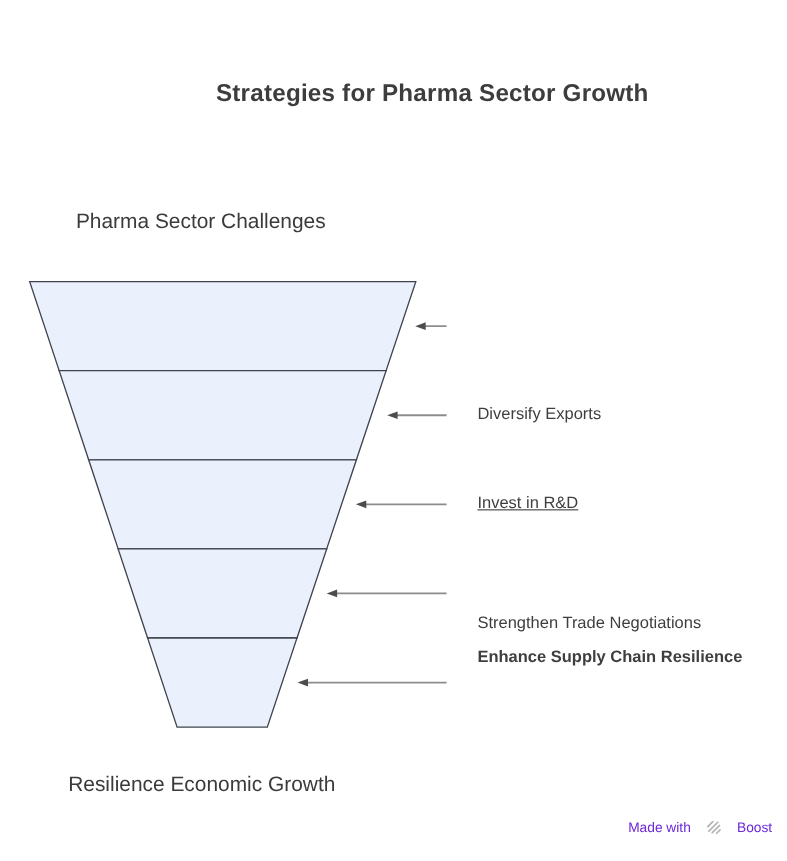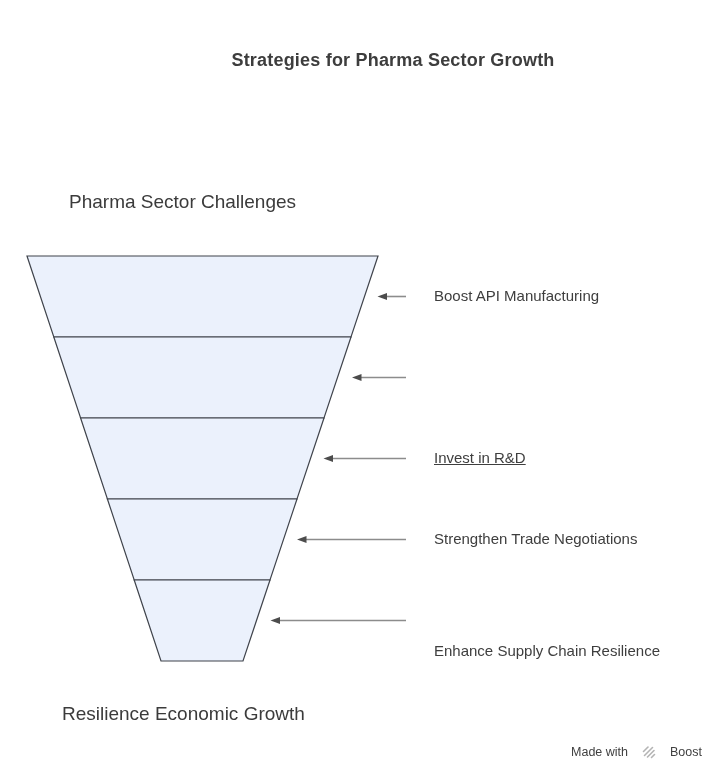--- a/index.html
+++ b/index.html
@@ -6,25 +6,25 @@
   .canvas {
     position: relative;
     width: 715px;
     height: 783px;
     background: #ffffff;
     font-family: "Liberation Sans", sans-serif;
     overflow: hidden;
   }
   .diagram-title {
     position: absolute;
-    top: 45px;
+    top: 70px;
     left: 71px;
     width: 644px;
     text-align: center;
-    font-size: 18px;
+    font-size: 22px;
     font-weight: 700;
     color: #3d3d3d;
     line-height: 30px;
     letter-spacing: 0.2px;
   }
   .zone-label {
     position: absolute;
     font-size: 19px;
     font-weight: 400;
     color: #3b3b3b;
@@ -55,31 +55,31 @@
     position: absolute;
     left: 434px;
     font-size: 15px;
     color: #3e3e3e;
     line-height: 22px;
     white-space: nowrap;
   }
   .item-label.i0 { top: 285px; }
   .item-label.i1 { top: 366px; }
   .item-label.i2 { top: 447px; text-decoration: underline; }
-  .item-label.i3 { top: 528px; }
-  .item-label.i4 { top: 640px; }
+  .item-label.i3 { top: 556px; }
+  .item-label.i4 { top: 587px; font-weight: bold; }
   .watermark {
     position: absolute;
     top: 744px;
     right: 13px;
     display: flex;
     align-items: center;
     gap: 14px;
     font-size: 12.5px;
-    color: #404040;
+    color: #6d28d9;
     line-height: 16px;
   }
   .napkin-icon { display: inline-block; }
 </style>
 </head>
 <body>
 
 <div class="canvas">
 
   <div class="diagram-title">Strategies for Pharma Sector Growth</div>
@@ -109,21 +109,21 @@
     <g>
       <line class="arrow-line" x1="406" y1="539.5" x2="305.5" y2="539.5"></line>
       <polygon class="arrow-head" points="297,539.5 306.5,536 306.5,543"></polygon>
     </g>
     <g>
       <line class="arrow-line" x1="406" y1="620.5" x2="279" y2="620.5"></line>
       <polygon class="arrow-head" points="270.5,620.5 280,617 280,624"></polygon>
     </g>
   </svg>
 
-  <div class="item-label i0">Boost API Manufacturing</div>
+  <div class="item-label i1">Diversify Exports</div>
   <div class="item-label i2">Invest in R&amp;D</div>
   <div class="item-label i3">Strengthen Trade Negotiations</div>
   <div class="item-label i4">Enhance Supply Chain Resilience</div>
 
   <div class="zone-label bottom">Resilience Economic Growth</div>
 
   <div class="watermark">
     <span>Made with</span>
     <svg class="napkin-icon" width="14" height="14" viewBox="0 0 14 14">
       <g stroke="#b4b4b4" stroke-width="1.6" stroke-linecap="round" fill="none">

